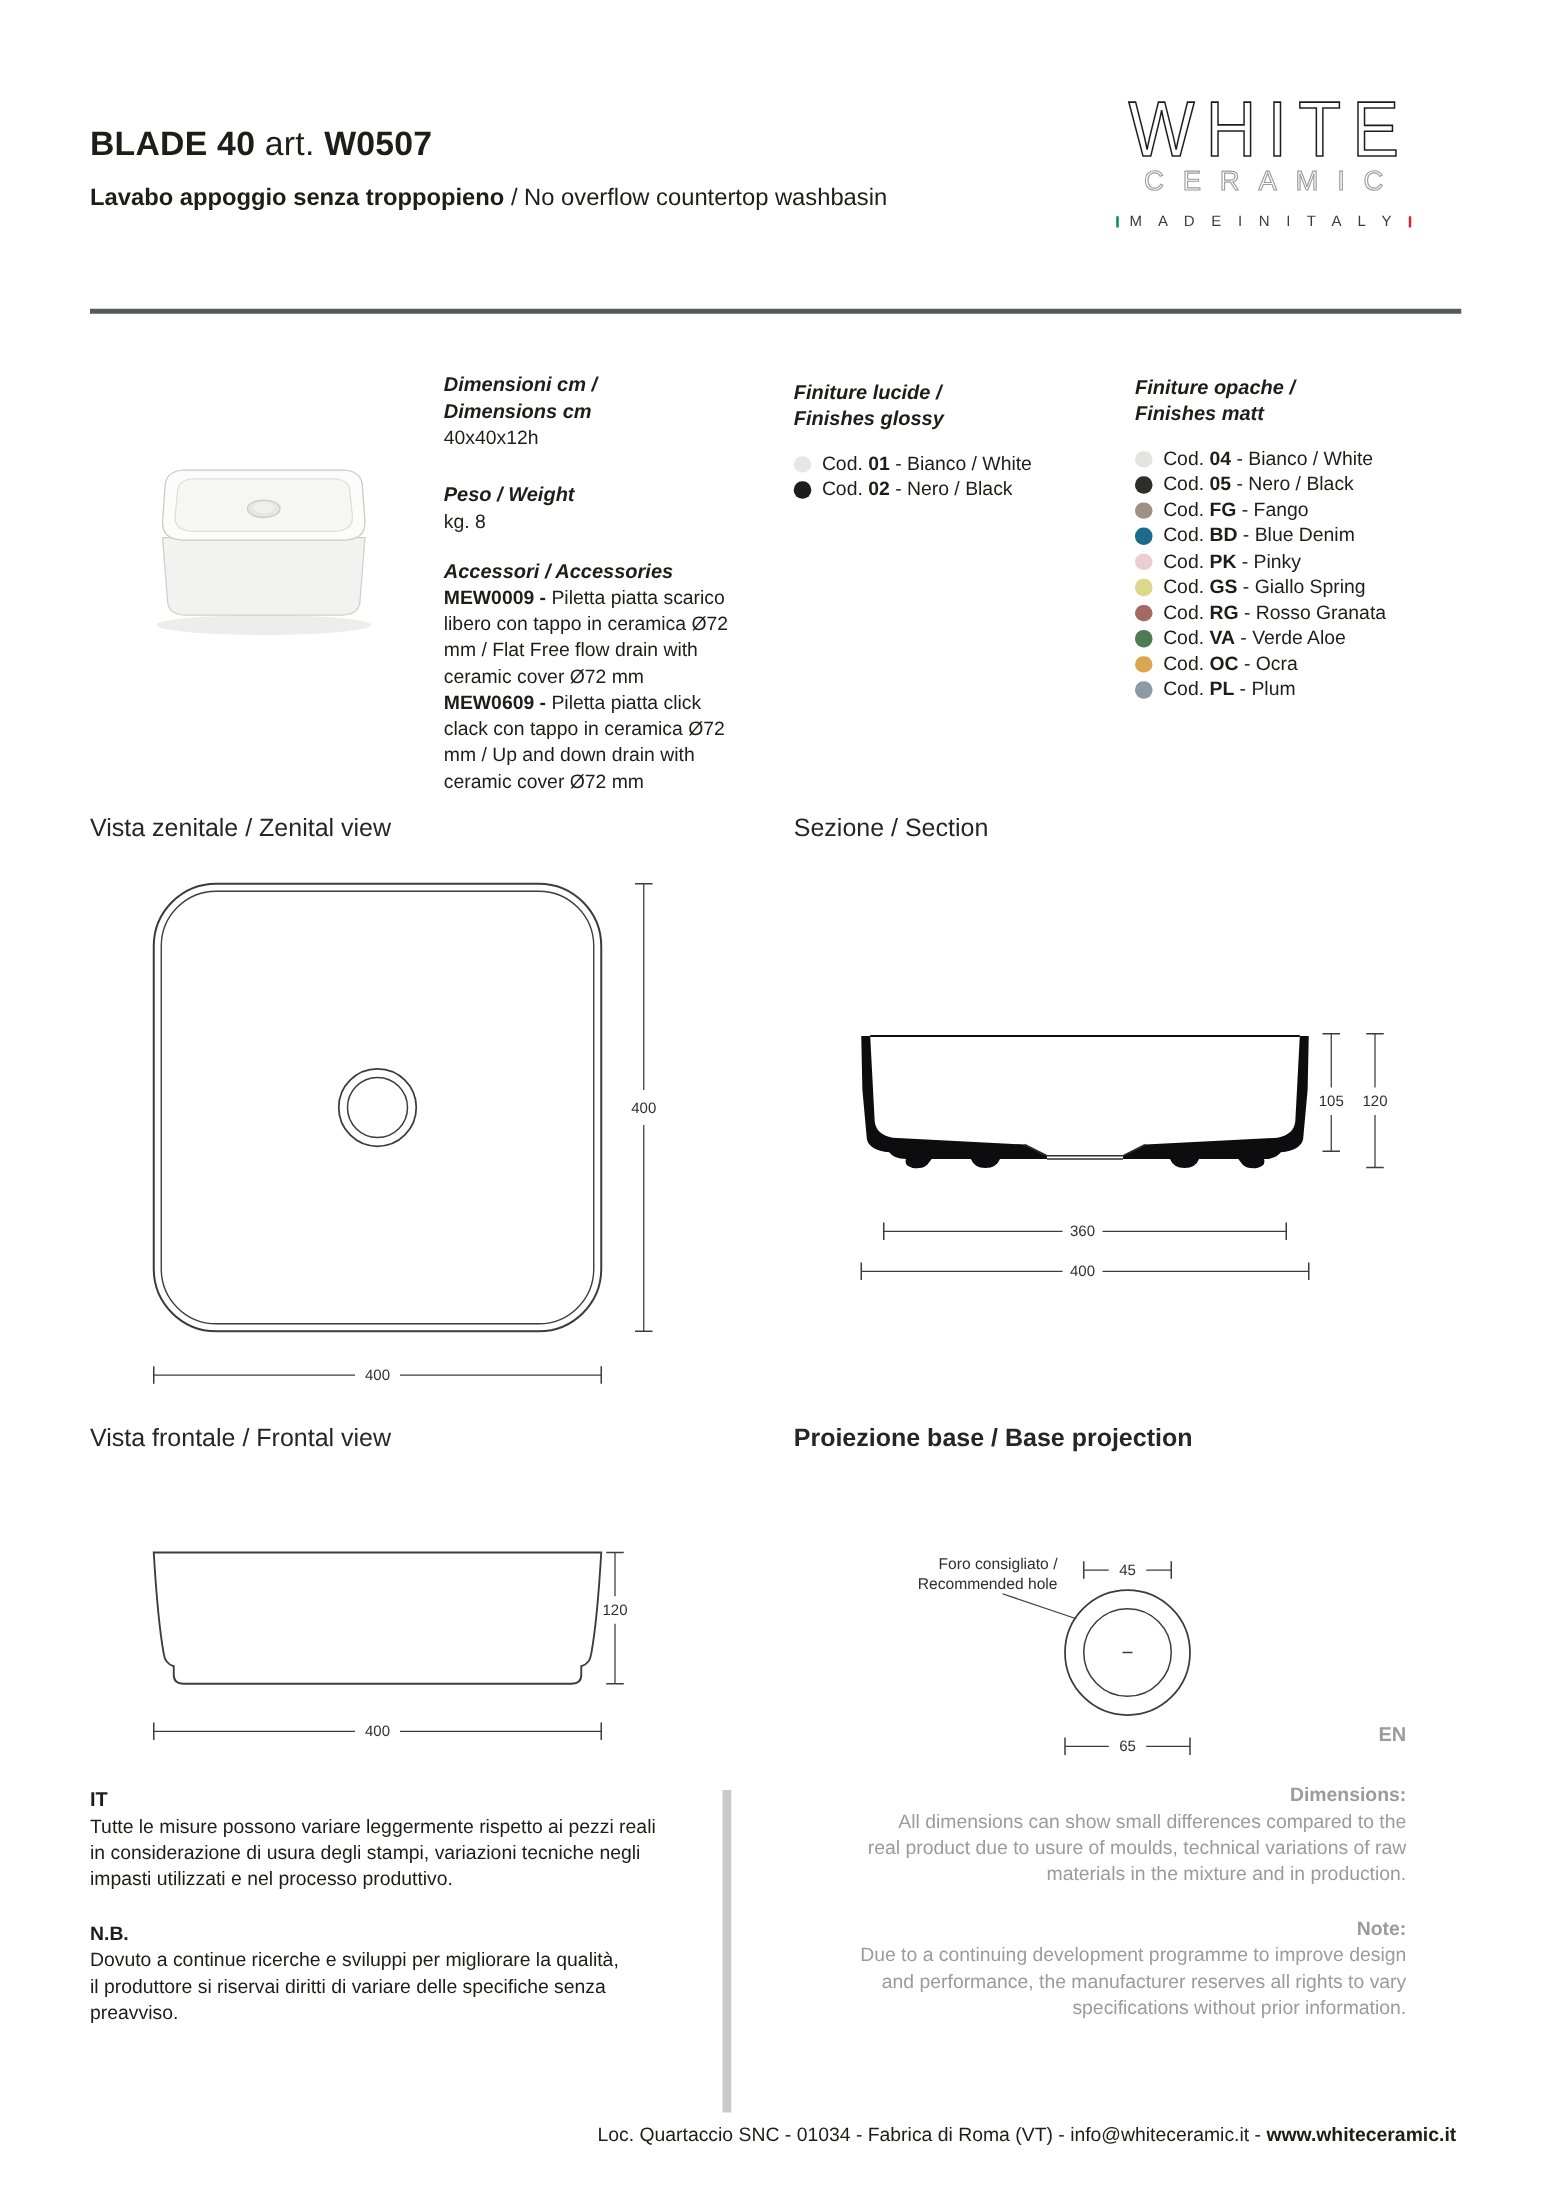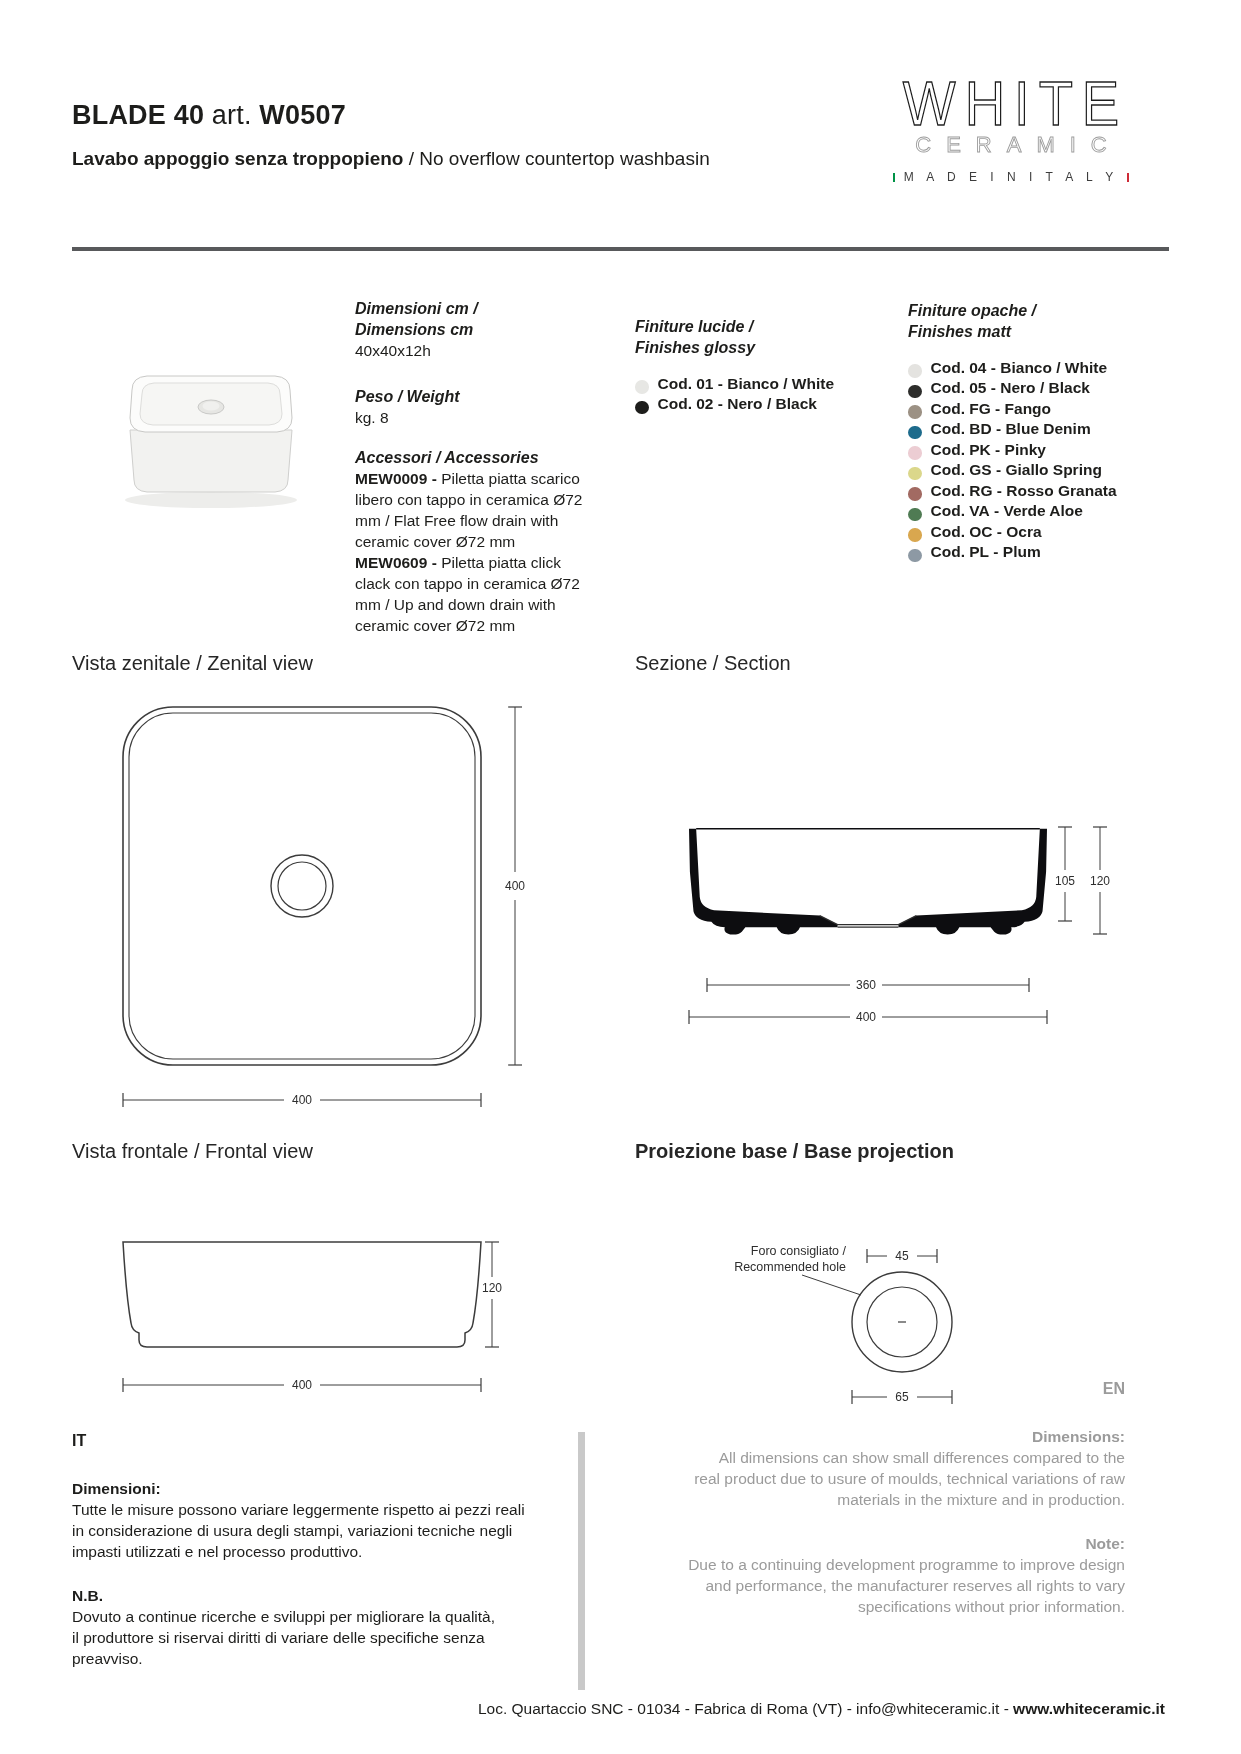--- a/index.html
+++ b/index.html
@@ -36,24 +36,24 @@
   .top-rule { left:72px; top:247px; width:1097px; height:4px; background:#58595b; }
 
   
   .speclabel { font-weight:bold; font-style:italic; white-space:pre-line; font-size:16px; line-height:21px; }
   .specval   { font-size:15.5px; line-height:21px; }
   .col1 { left:355px; top:298px; width:252px; font-size:15.5px; line-height:21px; }
   .acc  { white-space:pre-line; }
   .gap26 { margin-top:25px; } .gap19 { margin-top:19px; }
 
   .fincol { font-size:15.5px; line-height:21px; }
-  .col2 { left:635px; top:316px; width:250px; }
+  .col2 { left:635px; top:304px; width:250px; }
   .col3 { left:908px; top:300px; width:300px; }
   .swlist { margin-top:15px; }
-  .swrow { display:flex; align-items:flex-end; height:20.5px;font-weight:bold; }
+  .swrow { display:flex; align-items:center; height:20.5px; }
   .dot { width:13.5px; height:13.5px; border-radius:50%; flex:0 0 auto; margin-right:9px; }
   .swtext { white-space:nowrap; }
 
   
   .viewlabel { font-size:20px; color:#262626; }
 
   svg text { font-family:"Liberation Sans", sans-serif; }
   .dimtxt { font-size:12px; fill:#2e2e2e; }
 
   .callout { left:686px; top:1243px; width:160px; font-size:12.5px; line-height:16px; color:#2e2e2e; }
@@ -278,21 +278,20 @@
     <line x1="312" y1="155" x2="312" y2="169" stroke-width="1.2"></line>
     <line x1="212" y1="162" x2="247" y2="162" stroke-width="1"></line>
     <line x1="277" y1="162" x2="312" y2="162" stroke-width="1"></line>
   </g>
   <text class="dimtxt" x="262" y="25" text-anchor="middle">45</text>
   <text class="dimtxt" x="262" y="166" text-anchor="middle">65</text>
 </svg>
 
 <div class="abs notecol notes-it" style="left:72px; top:1430px;">
   <div class="lang">IT</div>
-  <div class="sect-title">Dimensioni:</div>
   <div class="body">Tutte le misure possono variare leggermente rispetto ai pezzi reali
 in considerazione di usura degli stampi, variazioni tecniche negli
 impasti utilizzati e nel processo produttivo.</div>
   <div class="sect-title second">N.B.</div>
   <div class="body">Dovuto a continue ricerche e sviluppi per migliorare la qualità,
 il produttore si riservai diritti di variare delle specifiche senza
 preavviso.</div>
 </div>
 
 <div class="abs note-divider"></div>

